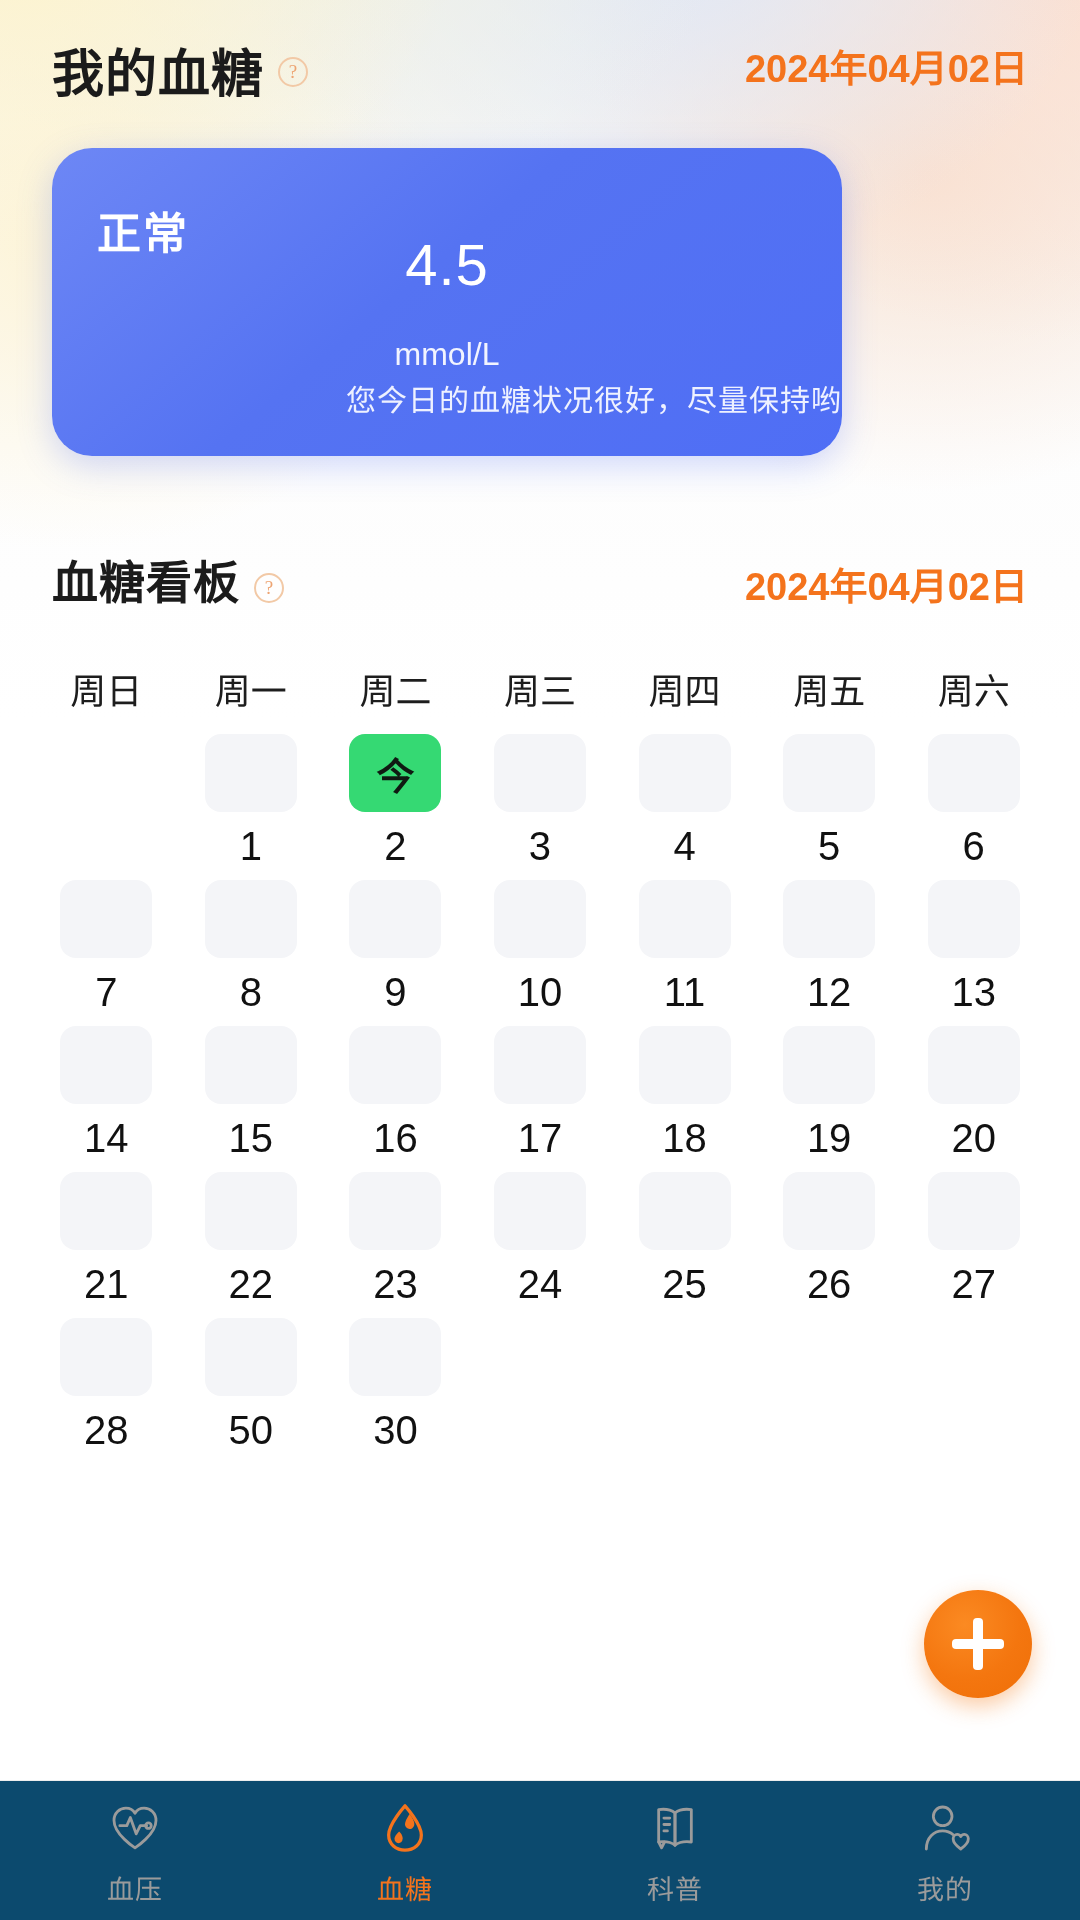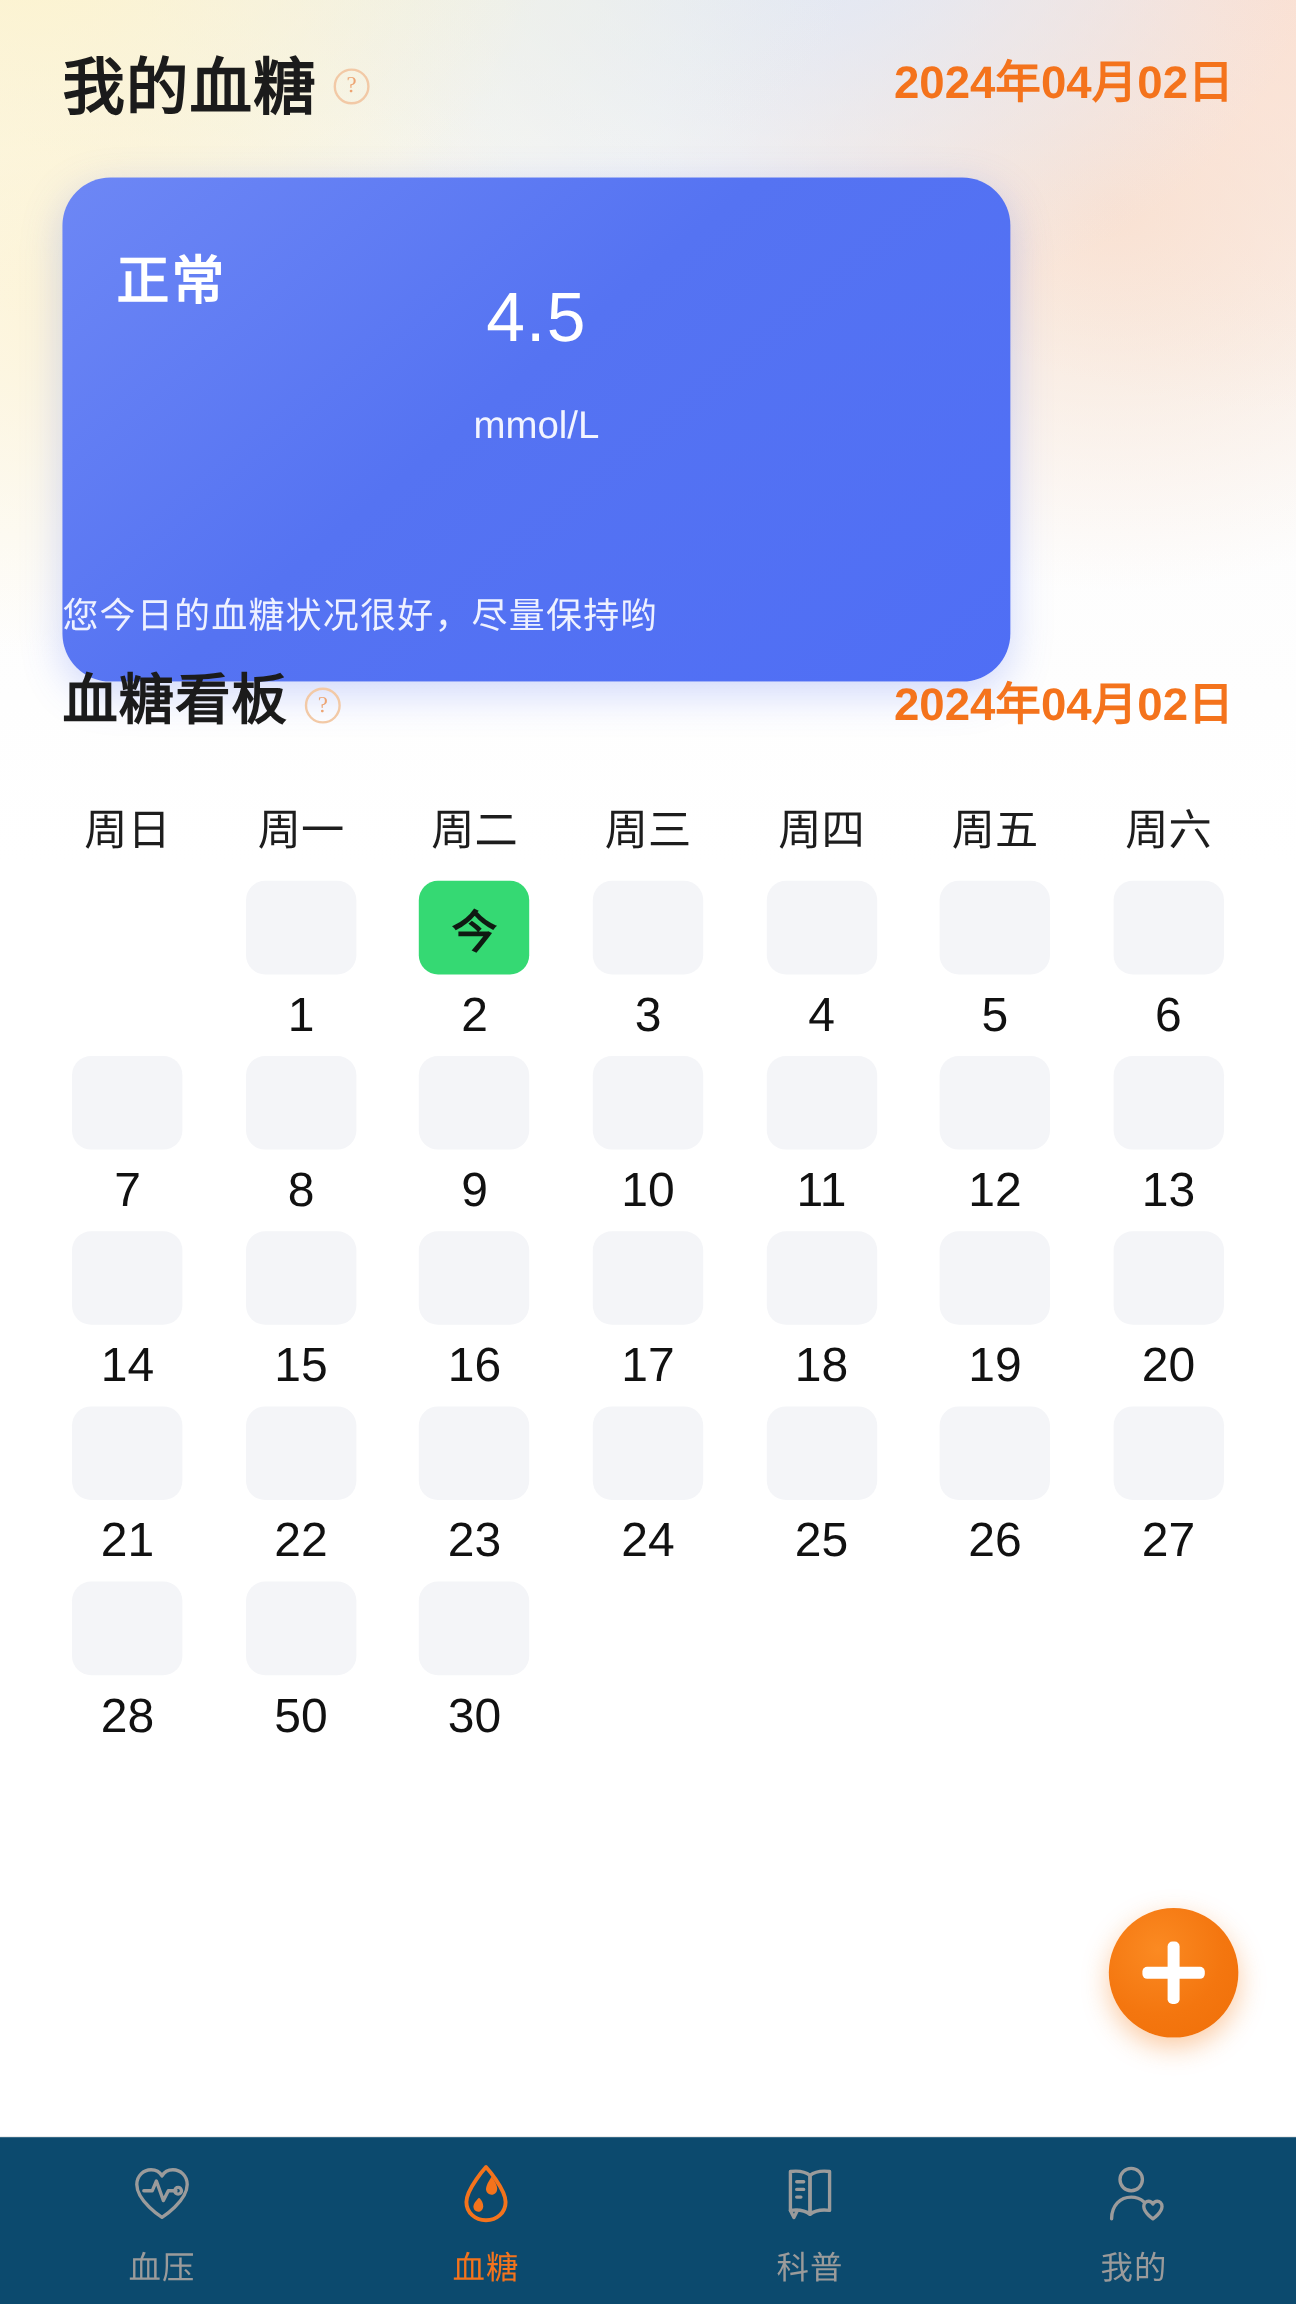--- a/index.html
+++ b/index.html
@@ -52,41 +52,41 @@
     margin-left:14px; margin-top:14px; flex:none;
     font-family:"Liberation Serif",serif;
   }
   .header-date {
     margin-left:auto; font-size:38px; font-weight:700; color:#f4731c;
     letter-spacing:0px;
   }
 
   
   .status-card {
-    position:absolute; left:52px; top:148px; width:790px; height:420px;
+    position:absolute; left:52px; top:148px; width:790px; height:308px;
     border-radius:40px;
     background:linear-gradient(140deg,#6d87f5 0%, #5573f2 45%, #4f6ef5 100%);
     box-shadow:0 10px 34px rgba(79,110,245,.26);
     overflow:hidden;
   }
   .status-level {
     position:absolute; left:45px; top:50px;
     font-size:44px; font-weight:700; color:#ffffff; letter-spacing:2px;
   }
   .status-value {
     position:absolute; left:0; right:0; top:88px; text-align:center;
     font-size:58px; font-weight:400; color:#ffffff; line-height:1;
     letter-spacing:1px;
   }
   .status-unit {
     position:absolute; left:0; right:0; top:188px; text-align:center;
     font-size:32px; color:#f2f4ff; font-weight:400;
   }
   .status-tip {
-    position:absolute; left:0; right:0; bottom:36px; text-align:left;
+    position:absolute; left:0; right:0; bottom:36px; text-align:right;
     font-size:30px; color:#eef1ff; letter-spacing:1px;
   }
 
   
   .board-header {
     position:absolute; left:0; top:548px; width:1080px; height:70px;
     display:flex; align-items:center; padding:0 52px;
   }
   .board-title {
     font-size:46px; font-weight:700; color:#1b1b1b; letter-spacing:1px;

